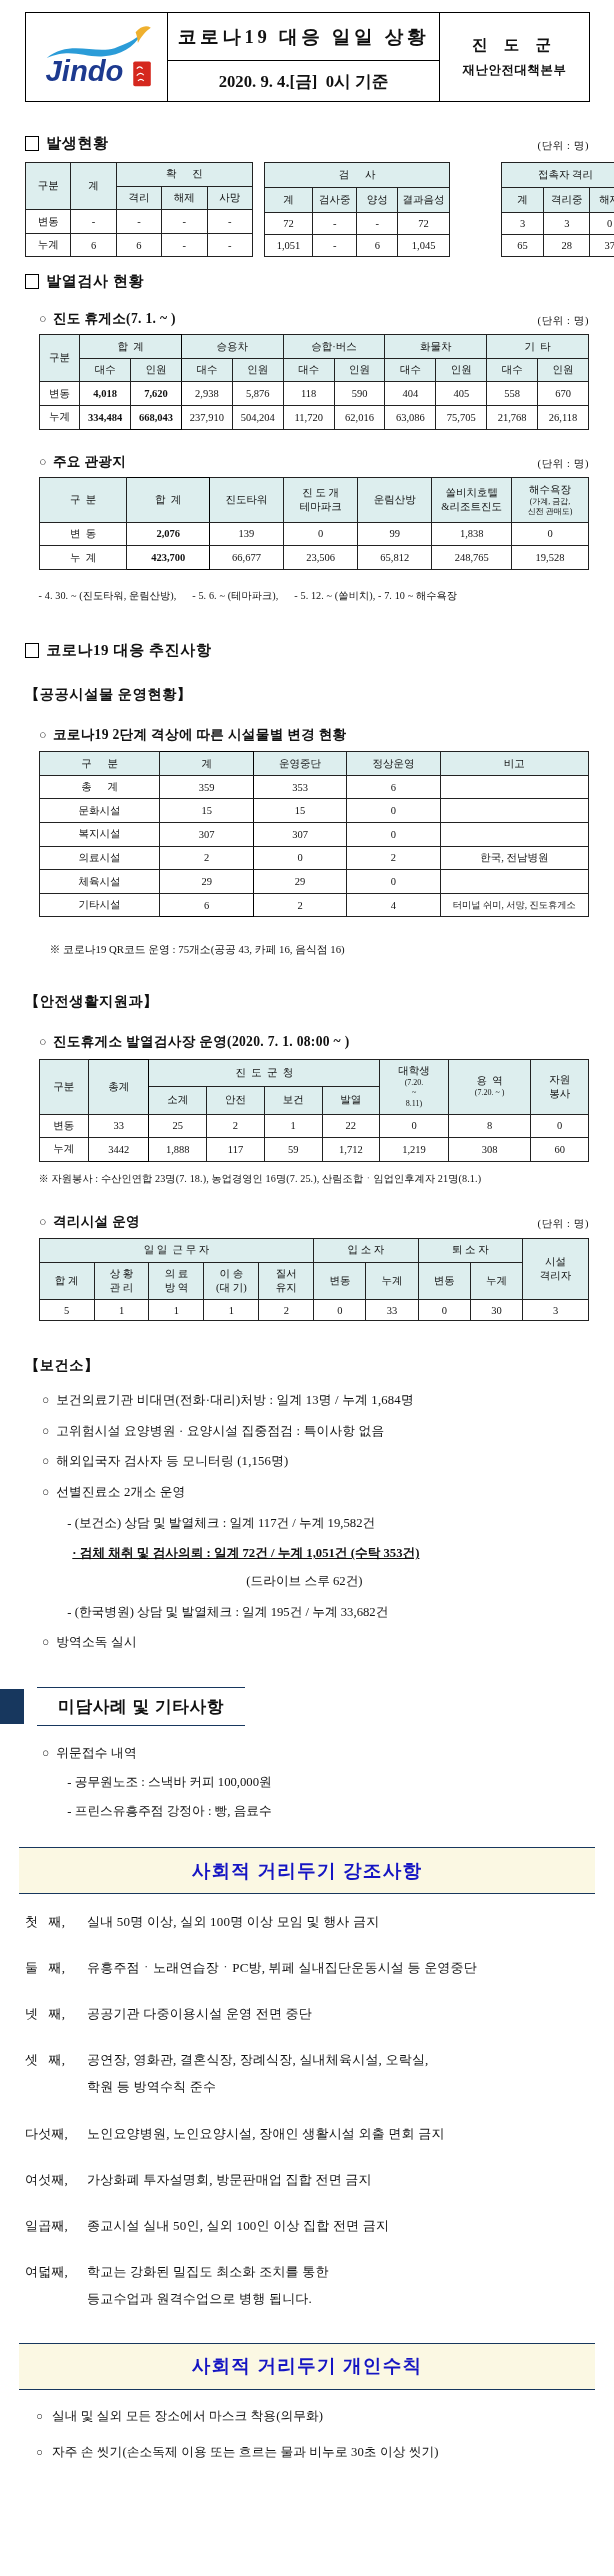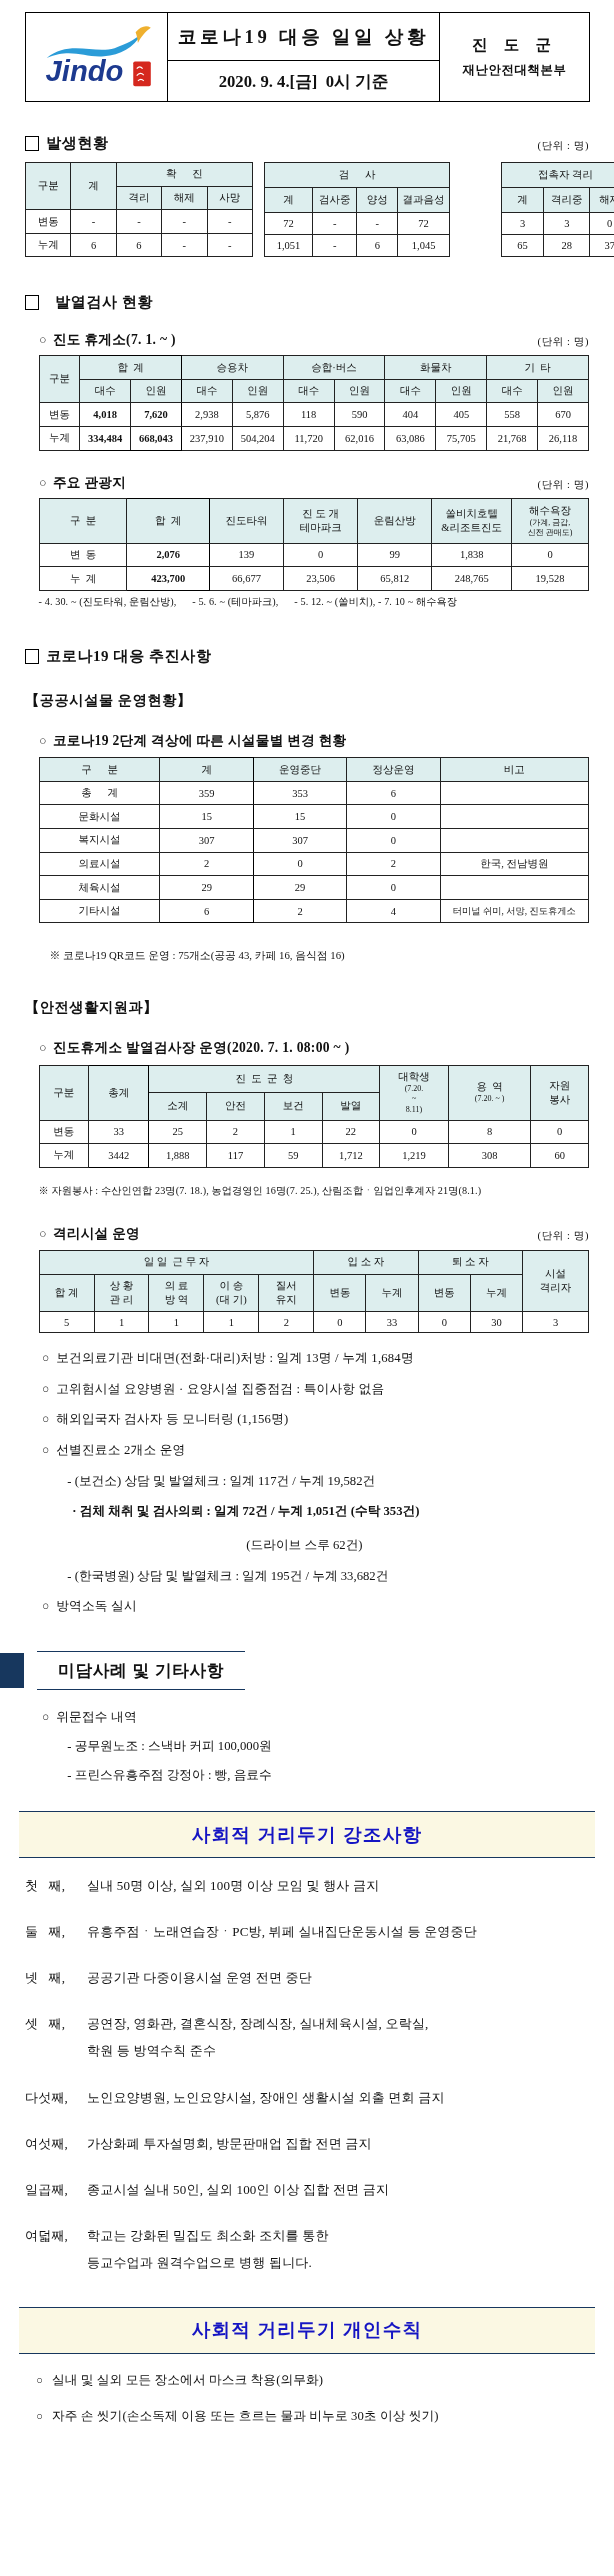--- a/index.html
+++ b/index.html
@@ -200,21 +200,21 @@
       </tr>
       <tr>
         <td>65</td>
         <td>28</td>
         <td>37</td>
       </tr>
     </tbody>
       </table>
   </div>
 
-  <div class="sec-t" style="margin-top:36px;gap:9px;">
+  <div class="sec-t" style="margin-top:15px;">
     <span class="box"></span>
       <span>발열검사 현황</span>
   </div>
 
   <div class="ind">
     <div class="sub" style="margin-top:18.6px;">
       <div class="sub-t">
           <span class="ob">○</span>
           <span>진도 휴게소(7. 1. ~ )</span>
         </div>
@@ -327,21 +327,21 @@
         <td class="thL thR thB em">423,700</td>
         <td>66,677</td>
         <td>23,506</td>
         <td>65,812</td>
         <td>248,765</td>
         <td>19,528</td>
       </tr>
     </tbody>
       </table>
 
-    <div class="fn" style="margin-top:4px;">- 4. 30. ~ (진도타워, 운림산방),      - 5. 6. ~ (테마파크),      - 5. 12. ~ (쏠비치), - 7. 10 ~ 해수욕장</div>
+    <div class="fn" style="margin-top:19px;">- 4. 30. ~ (진도타워, 운림산방),      - 5. 6. ~ (테마파크),      - 5. 12. ~ (쏠비치), - 7. 10 ~ 해수욕장</div>
   </div>
 
   <div class="sec-t" style="margin-top:38px;">
     <span class="box"></span>
       <span>코로나19 대응 추진사항</span>
   </div>
 
   <div class="bracket" style="margin-top:25px;">【공공시설물 운영현황】</div>
 
   <div class="ind">
@@ -467,21 +467,21 @@
         <td>117</td>
         <td>59</td>
         <td>1,712</td>
         <td>1,219</td>
         <td>308</td>
         <td>60</td>
       </tr>
     </tbody>
       </table>
 
-    <div class="fn" style="margin-top:16px;">※ 자원봉사 : 수산인연합 23명(7. 18.), 농업경영인 16명(7. 25.), 산림조합ㆍ임업인후계자 21명(8.1.)</div>
+    <div class="fn" style="margin-top:10px;">※ 자원봉사 : 수산인연합 23명(7. 18.), 농업경영인 16명(7. 25.), 산림조합ㆍ임업인후계자 21명(8.1.)</div>
 
     <div class="sub" style="margin-top:27px;">
       <div class="sub-t">
           <span class="ob">○</span>
           <span>격리시설 운영</span>
         </div>
       <span class="unit">(단위 : 명)</span>
     </div>
 
     <table class="t" style="margin-top:7.4px;">
@@ -524,40 +524,41 @@
         <td>0</td>
         <td>33</td>
         <td>0</td>
         <td>30</td>
         <td>3</td>
       </tr>
     </tbody>
       </table>
   </div>
 
+  <div class="bracket" style="margin-top:35px;">【보건소】</div>
 
   <div style="margin-left:17.3px;margin-top:17.3px;">
     <div class="hline" style="margin-bottom:13.6px;">
         <span class="ob">○</span>
         <span>보건의료기관 비대면(전화·대리)처방 : 일계 13명 / 누계 1,684명</span>
       </div>
     <div class="hline" style="margin-bottom:13.6px;">
         <span class="ob">○</span>
         <span>고위험시설 요양병원 · 요양시설 집중점검 : 특이사항 없음</span>
       </div>
     <div class="hline" style="margin-bottom:13.6px;">
         <span class="ob">○</span>
         <span>해외입국자 검사자 등 모니터링 (1,156명)</span>
       </div>
     <div class="hline" style="margin-bottom:13.6px;">
         <span class="ob">○</span>
         <span>선별진료소 2개소 운영</span>
       </div>
     <div class="hdash" style="margin-left:25px;margin-bottom:13.6px;">- (보건소) 상담 및 발열체크 : 일계 117건 / 누계 19,582건</div>
-    <div class="hdash hbold" style="margin-left:30px;margin-bottom:17px;">·  검체 채취 및 검사의뢰 : 일계 72건 / 누계 1,051건 (수탁 353건)</div>
+    <div class="hdash hbold" style="margin-left:30px;margin-bottom:11px;text-decoration:underline;">·  검체 채취 및 검사의뢰 : 일계 72건 / 누계 1,051건 (수탁 353건)</div>
     <div class="hdash" style="margin-left:204px;margin-bottom:13.6px;">(드라이브 스루 62건)</div>
     <div class="hdash" style="margin-left:25px;margin-bottom:13.6px;">- (한국병원) 상담 및 발열체크 : 일계 195건 / 누계 33,682건</div>
     <div class="hline" style="margin-bottom:13.6px;">
         <span class="ob">○</span>
         <span>방역소독 실시</span>
       </div>
   </div>
 
   <div class="bar" style="margin-top:36px;">
     <span class="sq"></span>

